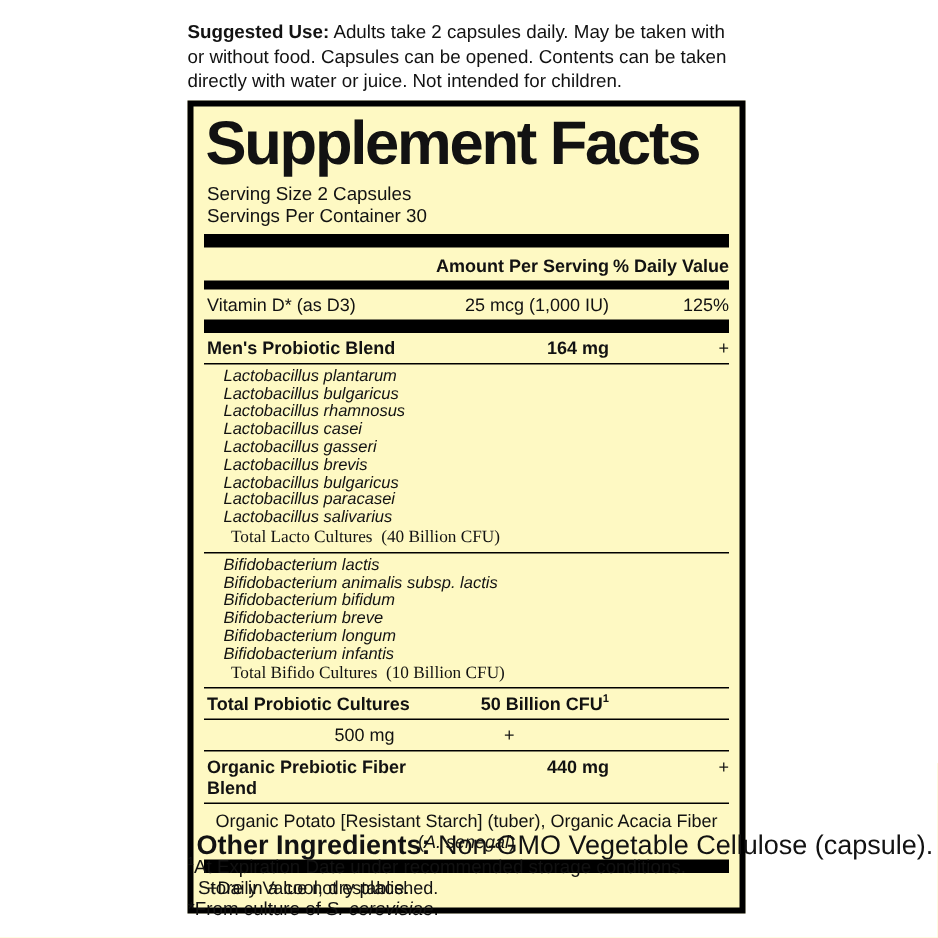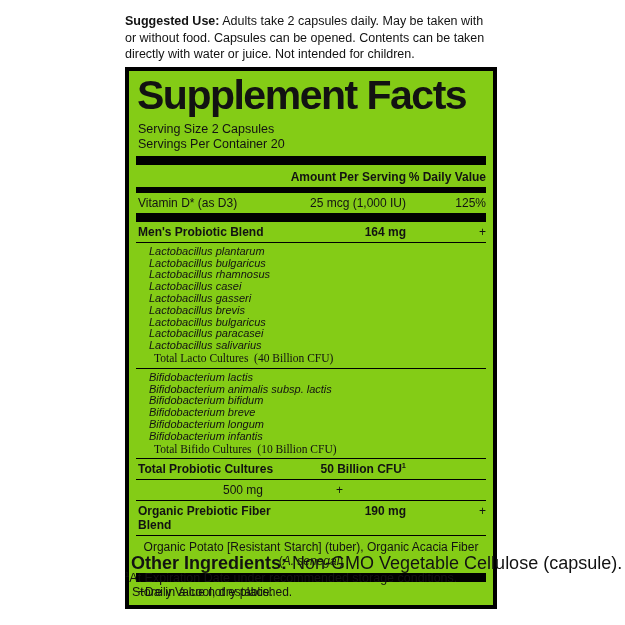--- a/index.html
+++ b/index.html
@@ -13,21 +13,21 @@
   
   .suggested{
     position:absolute;left:125px;top:13px;width:372px;
     font-size:12.5px;line-height:16.5px;
   }
   .suggested b{font-weight:bold;}
 
   
   .sf-box{
     position:absolute;left:125px;top:67px;width:372px;
-    box-sizing:border-box;border:4px solid #000;background:#84cc16;
+    box-sizing:border-box;border:4px solid #000;background:#fef9c3;
     padding:3px 7px 5px 7px;
   }
   .sf-title{
     font-size:41px;font-weight:bold;letter-spacing:-1.5px;
     line-height:1.02;margin:1px 0 5px 1px;white-space:nowrap;
   }
   .serving{font-size:12.5px;line-height:15px;margin-left:2px;}
 
   .bar-thick{height:9px;background:#000;margin-top:4px;}
   .bar-med{height:6px;background:#000;}
@@ -73,21 +73,21 @@
   <div class="suggested">
     <div><b>Suggested Use:</b><span> Adults take 2 capsules daily. May be taken with</span></div>
     <div>or without food. Capsules can be opened. Contents can be taken</div>
     <div>directly with water or juice. Not intended for children.</div>
   </div>
 
   <div class="sf-box">
 
     <div class="sf-title">Supplement Facts</div>
     <div class="serving">Serving Size 2 Capsules</div>
-    <div class="serving">Servings Per Container 20</div>
+    <div class="serving">Servings Per Container 30</div>
 
     <div class="bar-thick"></div>
 
     <div class="hdr">
       <span class="sp-flex"></span>
       <span class="amt">Amount Per Serving</span>
       <span class="dv">% Daily Value</span>
     </div>
 
     <div class="bar-med"></div>
@@ -145,21 +145,21 @@
 
     <div class="row">
       <span class="amt">500 mg</span>
       <span class="dv">+</span>
     </div>
 
     <div class="hr"></div>
 
     <div class="row bold">
       <span class="name">Organic Prebiotic Fiber Blend</span>
-      <span class="amt">190 mg</span>
+      <span class="amt">440 mg</span>
       <span class="dv">+</span>
     </div>
 
     <div class="hr"></div>
 
     <div class="sub-ing">
       <span>Organic Potato [Resistant Starch] (tuber), Organic Acacia Fiber (</span><span class="it">A. senegal</span><span>)</span>
     </div>
 
     <div class="bar-thick" style="margin-top:0;"></div>
@@ -169,14 +169,17 @@
 
   <div class="other-ing">
     <b>Other Ingredients:</b><span> Non-GMO Vegetable Cellulose (capsule).</span>
   </div>
 
   <div class="note-exp">
     <div><sup>1</sup><span>At Expiration Date under recommended storage conditions.</span></div>
     <div class="indent">Store in a cool, dry place.</div>
   </div>
 
+  <div class="note-culture">
+    <span>*From culture of </span><span class="it">S. cerevisiae</span><span>.</span>
+  </div>
 
 </div>
 
 </body></html>

